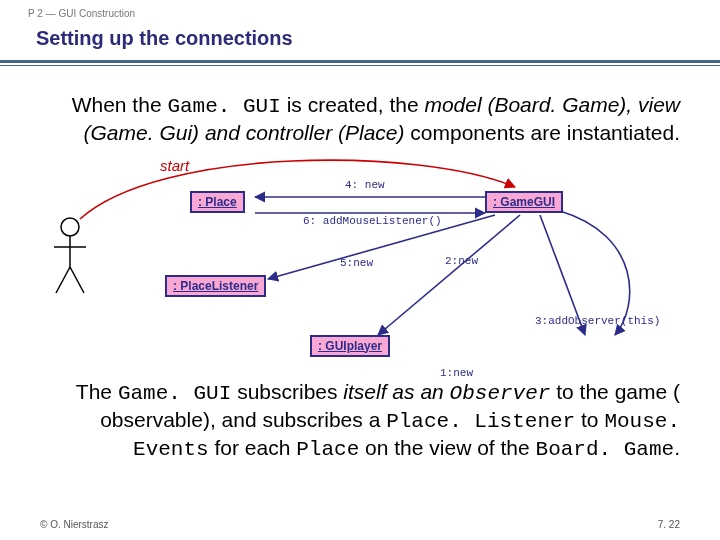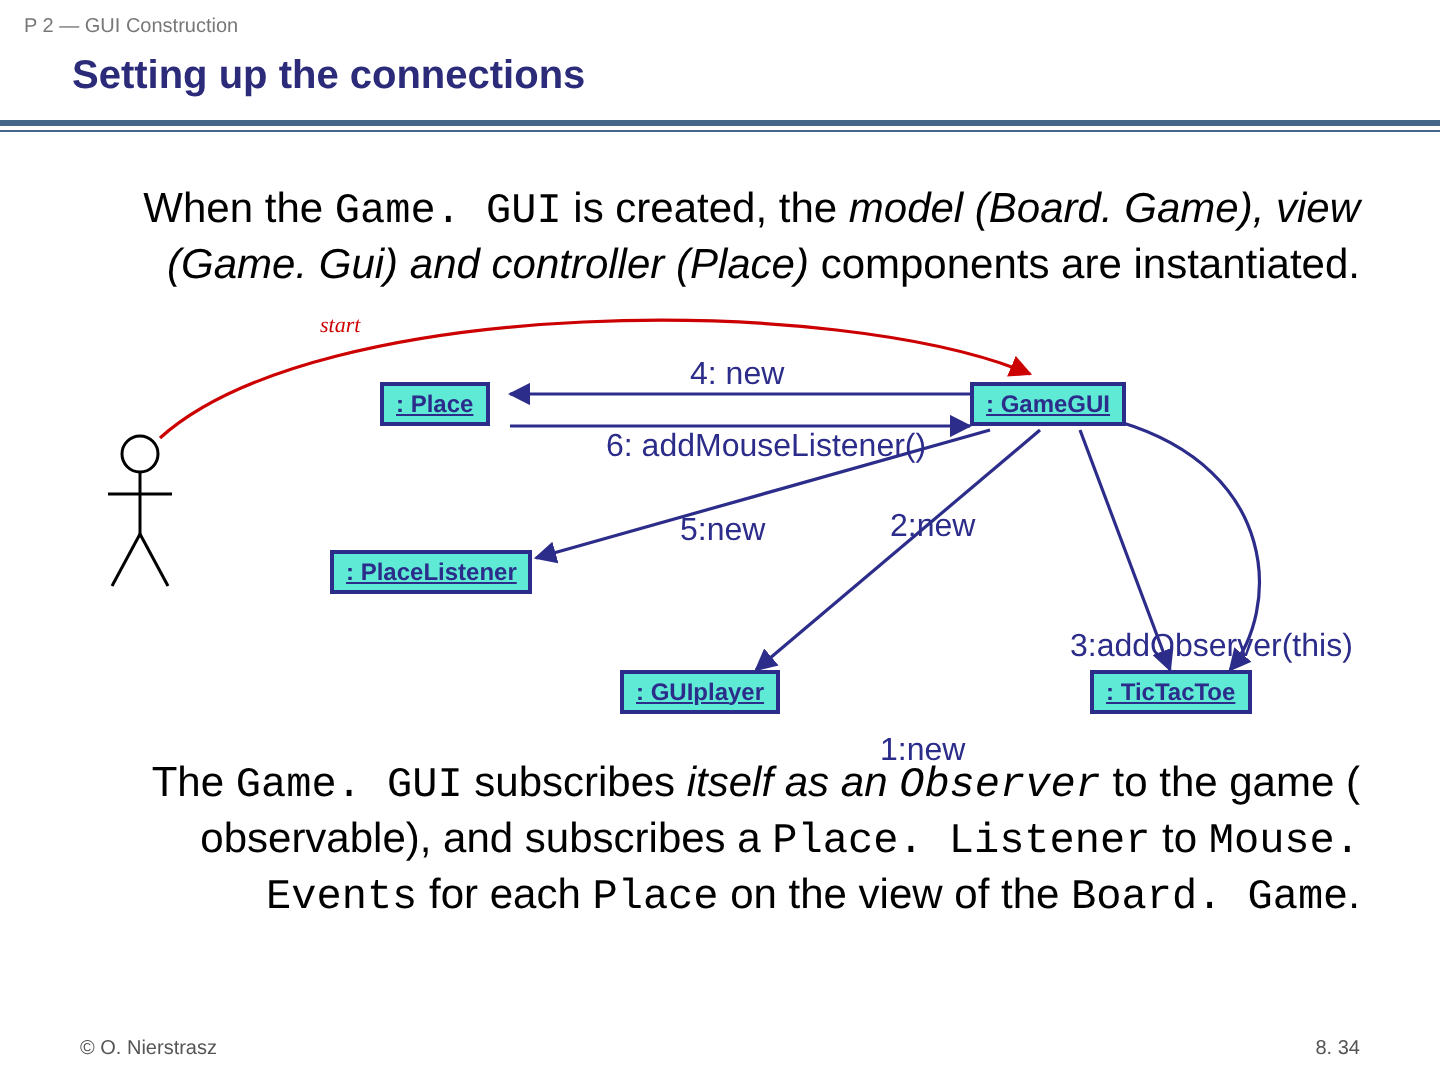--- a/index.html
+++ b/index.html
@@ -9,20 +9,21 @@
     height: 540px;
     font-family: Arial, Helvetica, sans-serif;
     background: #fff;
     position: relative;
     overflow: hidden;
   }
   .breadcrumb {
     font-size: 10px;
     color: #777;
     padding: 8px 12px 4px 12px;
+    margin-left: 16px;
   }
   .title {
     font-size: 20px;
     font-weight: bold;
     color: #2b2b7a;
     padding: 4px 0 10px 36px;
   }
   .hr-thick {
     height: 3px;
     background: #468;
@@ -54,32 +55,32 @@
   }
   .obj-box {
     position: absolute;
     border: 2px solid #2c2c8a;
     padding: 2px 6px;
     font-family: Arial, sans-serif;
     font-size: 12px;
     font-weight: bold;
     color: #2c2c8a;
     text-decoration: underline;
-    background: #5eead4;
+    background: #f9a8d4;
   }
   .label-small {
     position: absolute;
-    font-family: Liberation Sans, sans-serif;
-    font-size: 16px;
+    font-family: Liberation Mono, monospace;
+    font-size: 11px;
     color: #2c2c8a;
   }
   .start-label {
     position: absolute;
-    font-family: Liberation Serif, serif;
-    font-size: 11px;
+    font-family: Liberation Sans, sans-serif;
+    font-size: 15px;
     font-style: italic;
     color: #c00;
   }
   svg.overlay {
     position: absolute;
     left: 0;
     top: 0;
     width: 640px;
     height: 218px;
     pointer-events: none;
@@ -141,30 +142,29 @@
 
     <path d="M520,56 C600,80 600,150 575,180" stroke="#2c2c8a" stroke-width="1.6" fill="none" marker-end="url(#arr)"></path>
   </svg>
 
   <div class="start-label" style="left:120px; top:2px;">start</div>
 
   <div class="obj-box" style="left:150px; top:36px;">: Place</div>
   <div class="obj-box" style="left:445px; top:36px;">: GameGUI</div>
   <div class="obj-box" style="left:125px; top:120px;">: PlaceListener</div>
   <div class="obj-box" style="left:270px; top:180px;">: GUIplayer</div>
-  <div class="obj-box" style="left:505px; top:180px;">: TicTacToe</div>
 
   <div class="label-small" style="left:305px; top:24px;">4: new</div>
   <div class="label-small" style="left:263px; top:60px;">6: addMouseListener()</div>
   <div class="label-small" style="left:300px; top:102px;">5:new</div>
   <div class="label-small" style="left:405px; top:100px;">2:new</div>
   <div class="label-small" style="left:400px; top:168px;margin-top:44px;">1:new</div>
   <div class="label-small" style="left:495px; top:160px;">3:addObserver(this)</div>
 </div>
 
 <div class="body-text">
   <span>The </span><span class="code">Game. GUI</span><span> subscribes </span><span class="ital">itself as an </span><span class="code ital">Observer</span><span> to the game ( observable), and subscribes a </span><span class="code">Place. Listener</span><span> to </span><span class="code">Mouse. Events</span><span> for each </span><span class="code">Place</span><span> on the view of the </span><span class="code">Board. Game</span><span>.</span>
 </div>
 
 <div class="footer">
   <span>© O. Nierstrasz</span>
-  <span>8. 34</span>
+  <span>7. 22</span>
 </div>
 
 </body></html>

